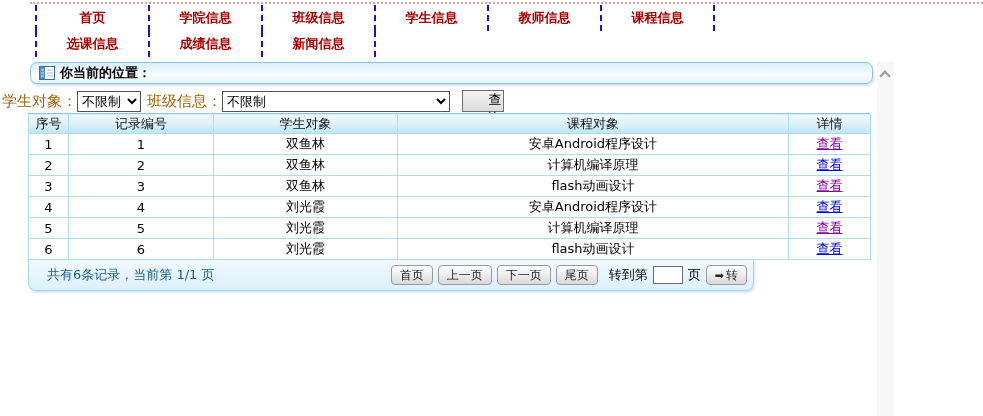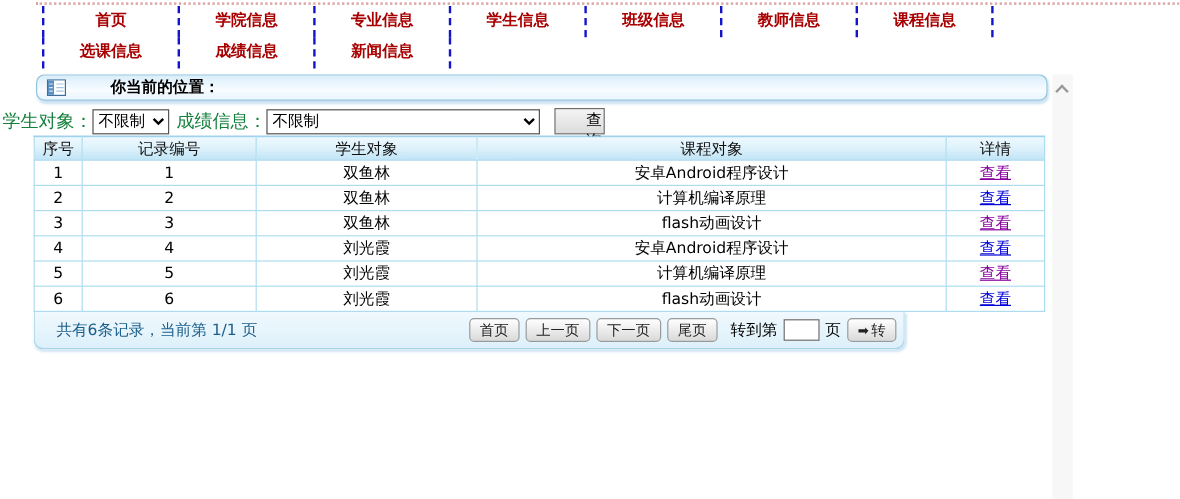--- a/index.html
+++ b/index.html
@@ -16,28 +16,28 @@
   .nav-row.r2 { top:31px; }
   .nav-item { width:113px; border-left:2px dashed #1414cc; color:#a80000; font-size:13px; font-weight:bold;
               text-align:center; line-height:26px; cursor:pointer; white-space:nowrap; }
   .nav-cap { width:0; border-left:2px dashed #1414cc; }
 
   
   .location-bar { position:absolute; left:30px; top:62px; width:843px; height:22px;
                   background:linear-gradient(#d9eefb, #f7fcff 60%, #e9f5fc);
                   border:1px solid #8fc1e0; border-radius:7px;
                   box-shadow:1px 2px 2px rgba(140,190,225,.45);
-                  display:flex; align-items:center; font-size:13px; color:#000;gap:32px; }
+                  display:flex; align-items:center; font-size:13px; color:#000; }
   .loc-icon { margin:0 5px 0 8px; display:inline-flex; }
   .loc-label { font-weight:bold; }
   .loc-path { margin-left:2px; }
 
   
   .filter-row { position:absolute; left:2px; top:89px; height:24px; display:flex; align-items:center; font-size:15px; }
-  .filter-label { color:#15803d; white-space:nowrap; }
+  .filter-label { color:#a16207; white-space:nowrap; }
   select { height:21px; font-size:13px; font-family:inherit; border:1px solid #545454; background:#fff; }
   .sel-student { width:64px; margin-right:6px; }
   .sel-course  { width:228px; margin-right:12px; }
   .btn-query { width:42px; height:22px; font-size:13px; font-family:inherit; color:#000;
                background:linear-gradient(#f4f4f4,#dcdcdc); border:1px solid #6d6d6d; cursor:pointer;padding-left:24px; }
 
   
   table.grid { position:absolute; left:28px; top:113px; width:842px; border-collapse:collapse; table-layout:fixed;
                font-size:13px; }
   table.grid th, table.grid td { border:1px solid #aedcef; text-align:center; padding:0; height:21px;
@@ -72,23 +72,22 @@
 </head>
 <body>
 
 <div class="page">
 
   <div class="top-rule"></div>
 
   <div class="nav-row r1">
     <div class="nav-item">首页</div>
     <div class="nav-item">学院信息</div>
-    <div class="nav-item">专业信息</div>
+    <div class="nav-item">班级信息</div>
     <div class="nav-item">学生信息</div>
-    <div class="nav-item">班级信息</div>
     <div class="nav-item">教师信息</div>
     <div class="nav-item">课程信息</div>
     <div class="nav-cap"></div>
   </div>
 
   <div class="nav-row r2">
     <div class="nav-item">选课信息</div>
     <div class="nav-item">成绩信息</div>
     <div class="nav-item">新闻信息</div>
     <div class="nav-cap"></div>
@@ -108,21 +107,21 @@
       </svg>
     </span>
     <span class="loc-label">你当前的位置：</span>
   </div>
 
   <div class="filter-row">
     <span class="filter-label">学生对象：</span>
     <select class="sel-student">
       <option>不限制</option>
     </select>
-    <span class="filter-label">成绩信息：</span>
+    <span class="filter-label">班级信息：</span>
     <select class="sel-course">
       <option>不限制</option>
     </select>
     <button class="btn-query">查询</button>
   </div>
 
   <table class="grid">
     <colgroup>
       <col style="width:40px">
         <col style="width:145px">

